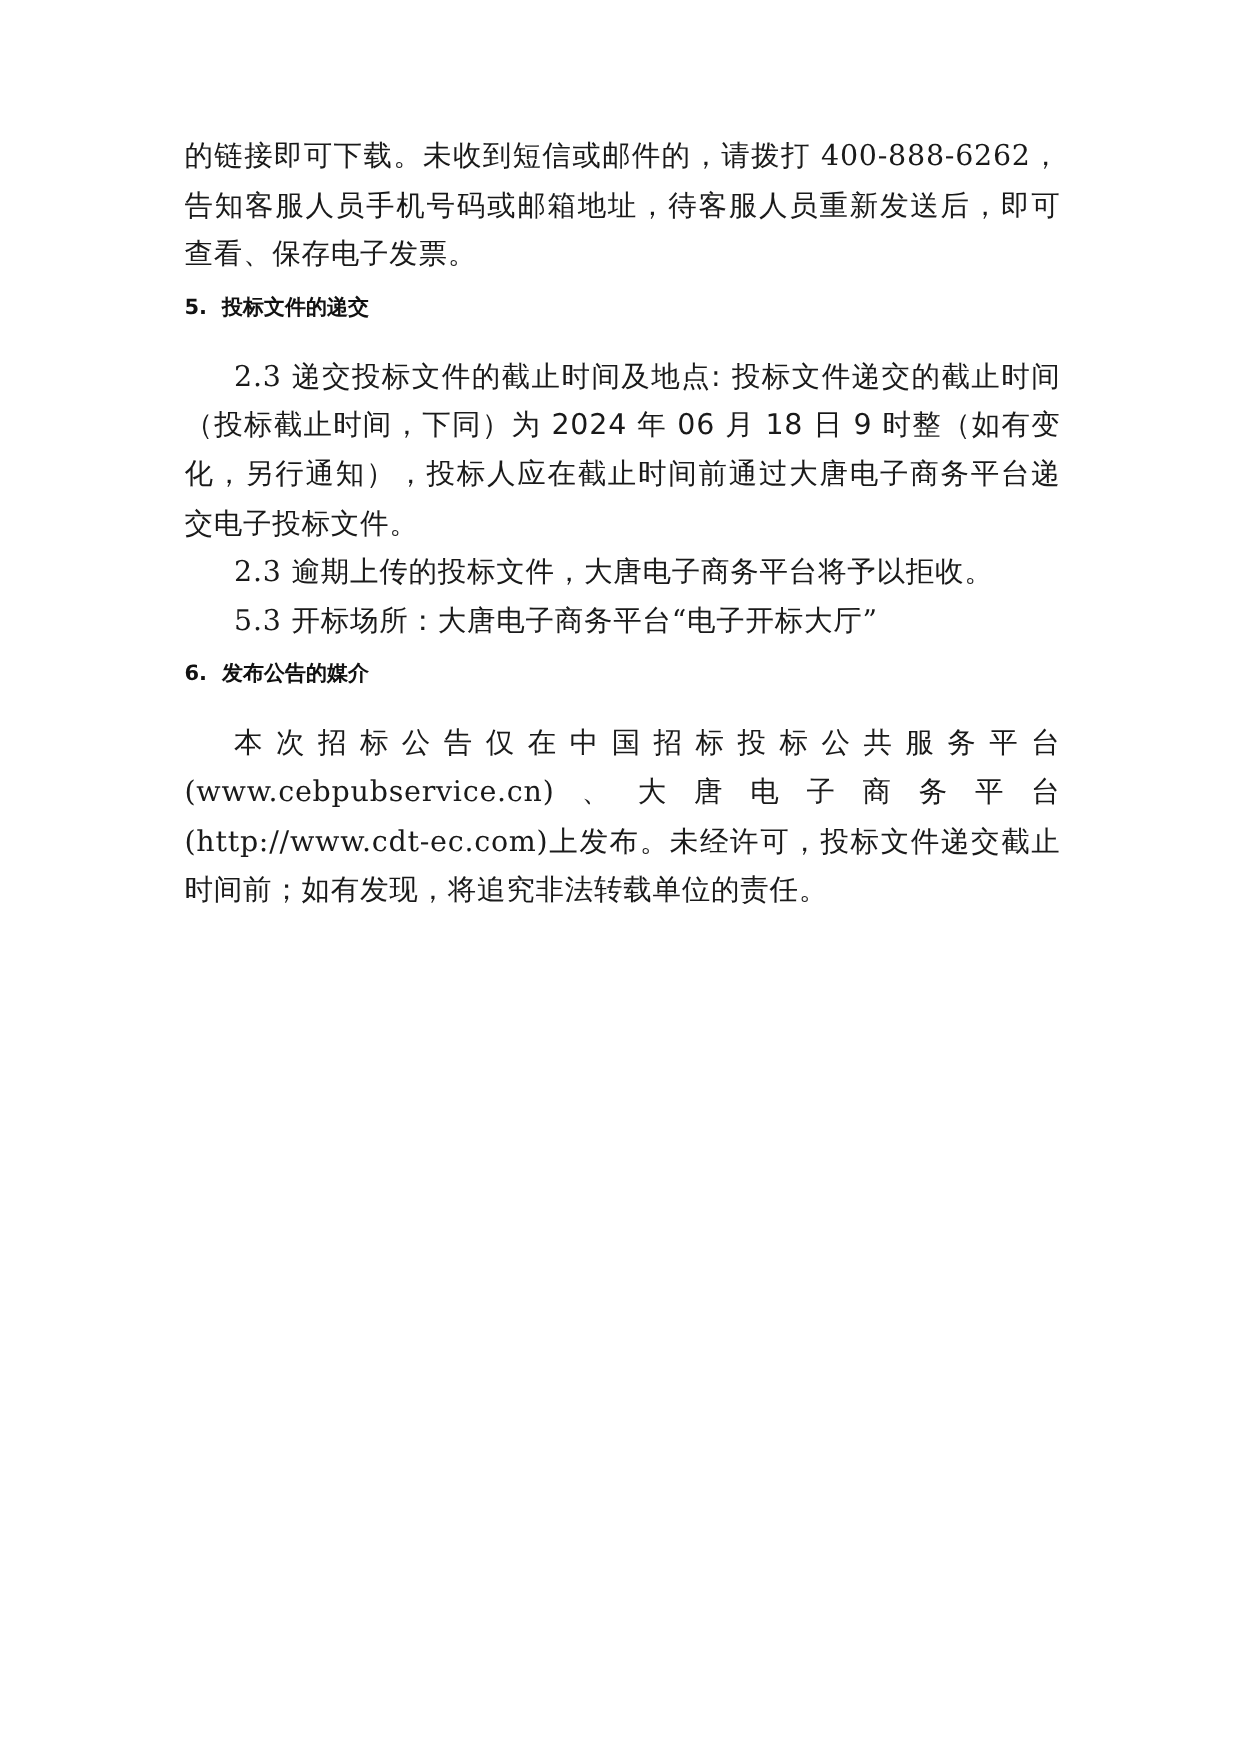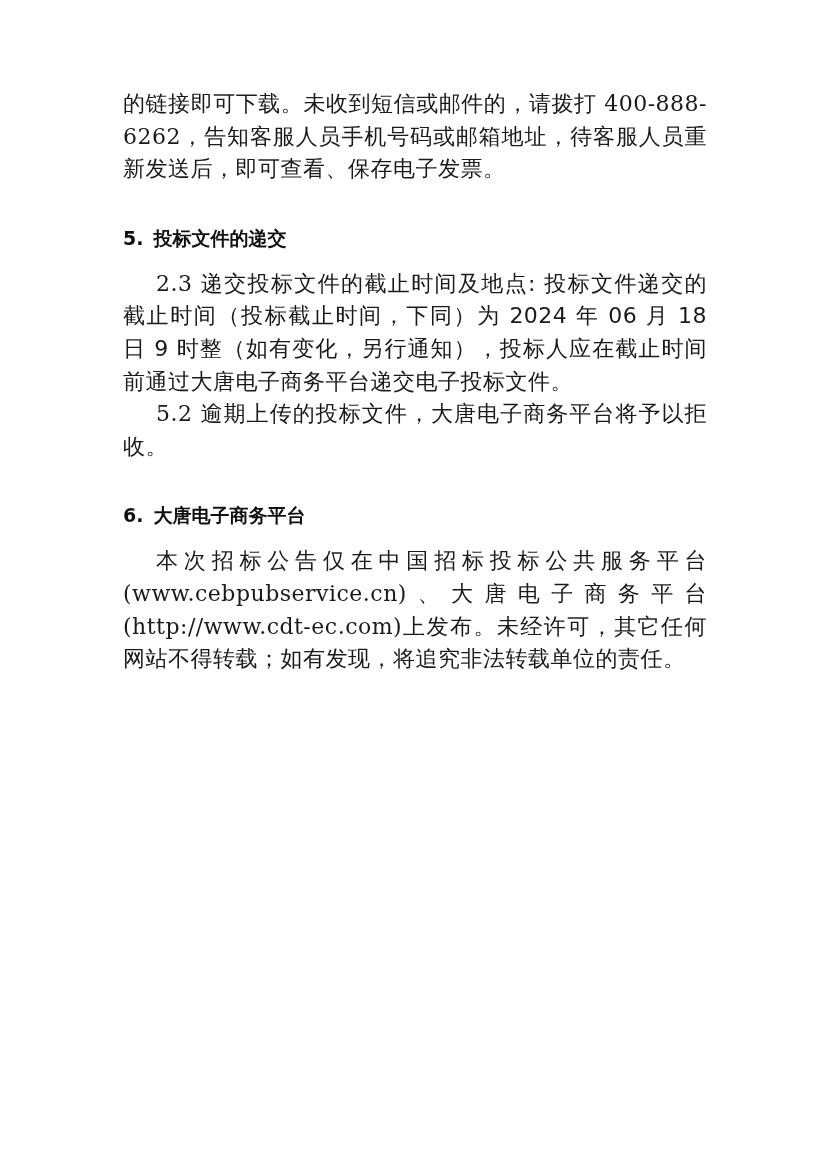--- a/index.html
+++ b/index.html
@@ -13,37 +13,37 @@
     height: 1169px;
     box-sizing: border-box;
     background: #ffffff;
     color: #1a1a1a;
     padding: 88px 120px 0 123px;
     font-family: "DejaVu Serif", "Liberation Serif", serif;
     overflow: hidden;
   }
   .para {
     margin: 0;
-    font-size: 22px;
+    font-size: 19px;
     line-height: 32.6px;
     text-align: justify;
     letter-spacing: 0.5px;
     word-break: break-word;
   }
   .para.indent {
     text-indent: 33px;
   }
   .bold-run {
     font-weight: 400;
     font-family: "DejaVu Sans", "Liberation Sans", sans-serif;
     margin-top: 45px;
   }
   .heading {
-    margin: 35px 0 13px 0;
-    font-size: 19px;
+    margin: 2px 0 13px 0;
+    font-size: 14px;
     line-height: 34px;
     font-weight: 700;
     font-family: "DejaVu Sans", "Liberation Sans", sans-serif;
     color: #111111;
   }
   .heading .h-num {
     display: inline-block;
     margin-right: 10px;
   }
 </style>
@@ -55,24 +55,25 @@
   <p class="para">的链接即可下载。未收到短信或邮件的，请拨打 400-888-6262，告知客服人员手机号码或邮箱地址，待客服人员重新发送后，即可查看、保存电子发票。</p>
 
   <h2 class="heading">
     <span class="h-num">5.</span><span>投标文件的递交</span>
   </h2>
 
   <p class="para indent">
     <span>2.3 </span><span class="bold-run">递交投标文件的截止时间及地点: 投标文件递交的截止时间（投标截止时间，下同）为 2024 年 06 月 18 日 9 时整（如有变化，另行通知）</span><span>，投标人应在截止时间前通过大唐电子商务平台递交电子投标文件。</span>
   </p>
 
-  <p class="para indent">5.2 逾期上传的投标文件，大唐电子商务平台将予以拒收。</p>
+  <p class="para indent">2.3 逾期上传的投标文件，大唐电子商务平台将予以拒收。</p>
 
+  <p class="para indent">5.3 开标场所：大唐电子商务平台“电子开标大厅”</p>
 
 
 
   <h2 class="heading">
-    <span class="h-num">6.</span><span>大唐电子商务平台</span>
+    <span class="h-num">6.</span><span>发布公告的媒介</span>
   </h2>
 
-  <p class="para indent">本次招标公告仅在中国招标投标公共服务平台(www.cebpubservice.cn)、大唐电子商务平台(http://www.cdt-ec.com)上发布。未经许可，其它任何网站不得转载；如有发现，将追究非法转载单位的责任。</p>
+  <p class="para indent">本次招标公告仅在中国招标投标公共服务平台(www.cebpubservice.cn)、大唐电子商务平台(http://www.cdt-ec.com)上发布。未经许可，投标文件递交截止时间前；如有发现，将追究非法转载单位的责任。</p>
 
 </div>
 
 </body></html>

